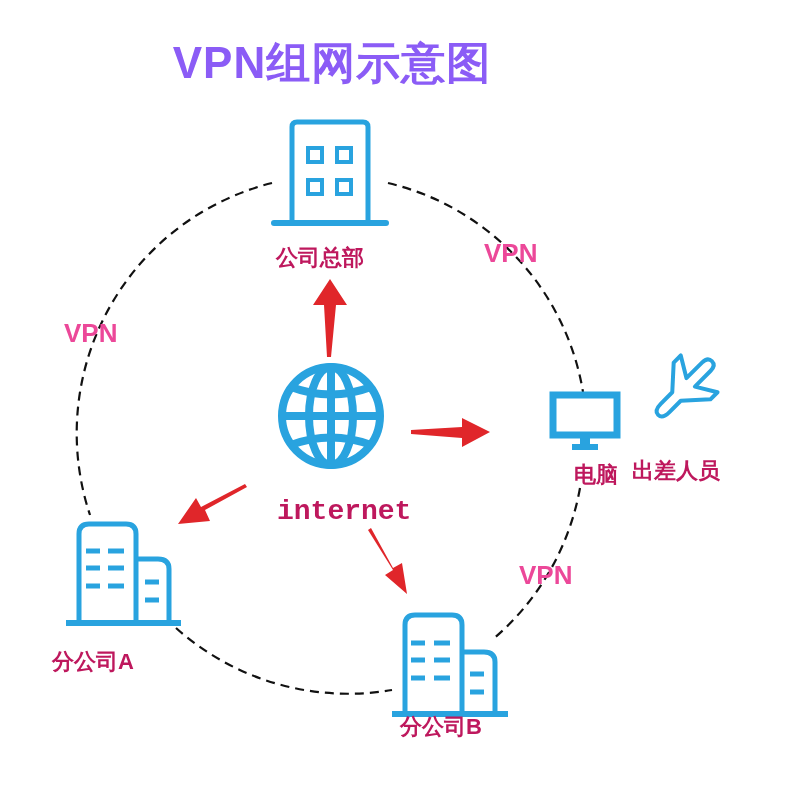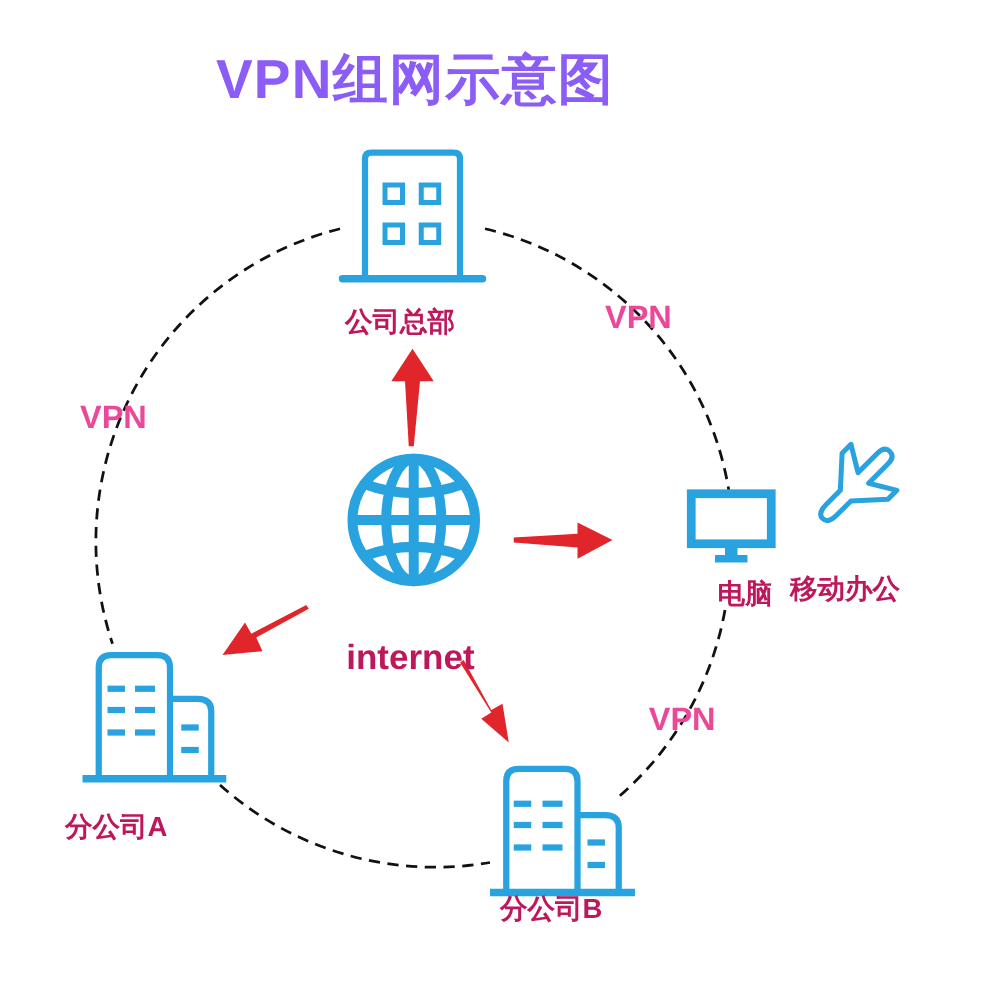--- a/index.html
+++ b/index.html
@@ -94,21 +94,21 @@
     <polygon points="245,484 247,487 205,510 210,521 178,524 196,498 201,507"></polygon>
     <polygon points="368,530 371,528 393,568 402,563 407,594 385,575 393,570"></polygon>
   </g>
 </svg>
 
 <div class="abs lbl lbl-node" style="left:276px; top:243px;">公司总部</div>
 <div class="abs lbl lbl-node" style="left:558px; top:460px;margin-left:16px;">电脑</div>
 <div class="abs lbl lbl-node" style="left:52px; top:647px;">分公司A</div>
 <div class="abs lbl lbl-node" style="left:400px; top:712px;">分公司B</div>
 
-<div class="abs lbl lbl-internet" style="left:277px; top:510px;">internet</div>
+<div class="abs lbl lbl-internet" style="left:277px; top:496px;font-family:Liberation Mono, monospace;">internet</div>
 
 <div class="abs lbl lbl-node" style="left:632px; top:456px; line-height:30px;">
-  <div>移动办公</div>
+  <div>出差人员</div>
 </div>
 
 <div class="abs lbl-vpn" style="left:484px; top:238px;">VPN</div>
 <div class="abs lbl-vpn" style="left:64px; top:318px;">VPN</div>
 <div class="abs lbl-vpn" style="left:519px; top:560px;">VPN</div>
 
 </body></html>

